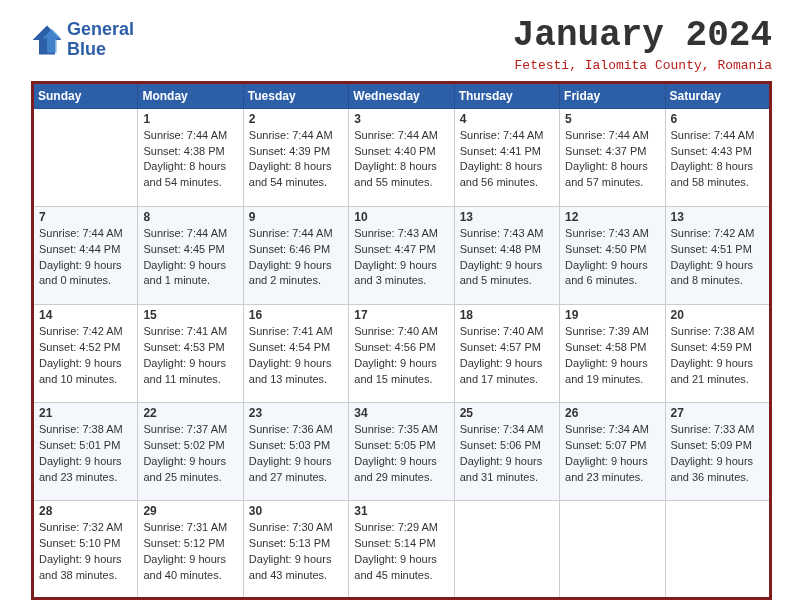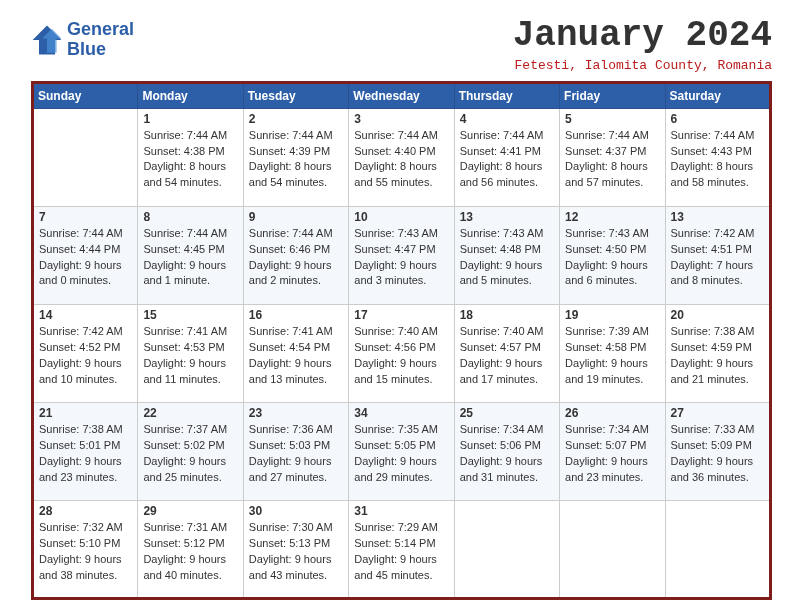--- a/index.html
+++ b/index.html
@@ -185,21 +185,21 @@
           <td>
             <div class="day-number">13</div>
             <div class="day-info"><span>Sunrise: 7:43 AM</span><br><span>Sunset: 4:48 PM</span><br><span>Daylight: 9 hours and 5 minutes.</span></div>
           </td>
           <td>
             <div class="day-number">12</div>
             <div class="day-info"><span>Sunrise: 7:43 AM</span><br><span>Sunset: 4:50 PM</span><br><span>Daylight: 9 hours and 6 minutes.</span></div>
           </td>
           <td>
             <div class="day-number">13</div>
-            <div class="day-info"><span>Sunrise: 7:42 AM</span><br><span>Sunset: 4:51 PM</span><br><span>Daylight: 7 hours and 8 minutes.</span></div>
+            <div class="day-info"><span>Sunrise: 7:42 AM</span><br><span>Sunset: 4:51 PM</span><br><span>Daylight: 9 hours and 8 minutes.</span></div>
           </td>
         </tr>
         <tr>
           <td>
             <div class="day-number">14</div>
             <div class="day-info"><span>Sunrise: 7:42 AM</span><br><span>Sunset: 4:52 PM</span><br><span>Daylight: 9 hours and 10 minutes.</span></div>
           </td>
           <td>
             <div class="day-number">15</div>
             <div class="day-info"><span>Sunrise: 7:41 AM</span><br><span>Sunset: 4:53 PM</span><br><span>Daylight: 9 hours and 11 minutes.</span></div>

